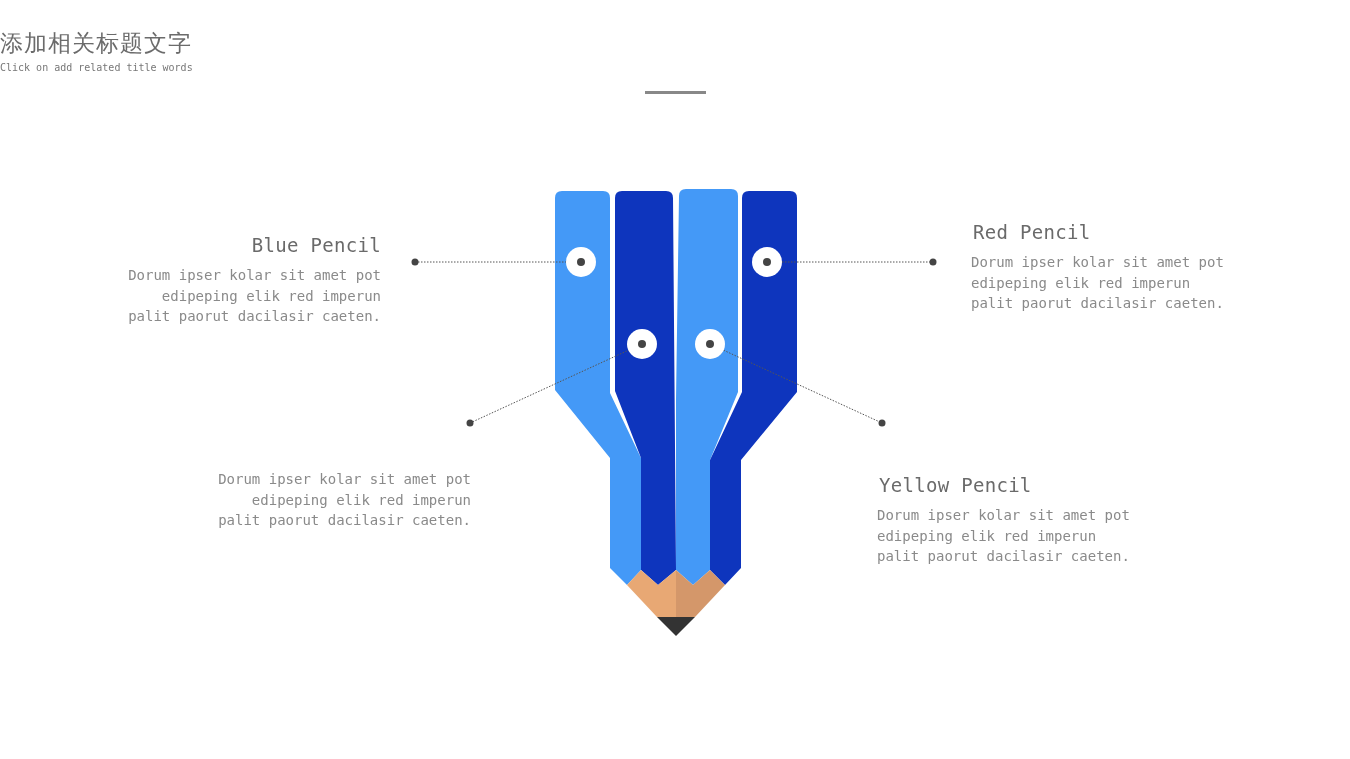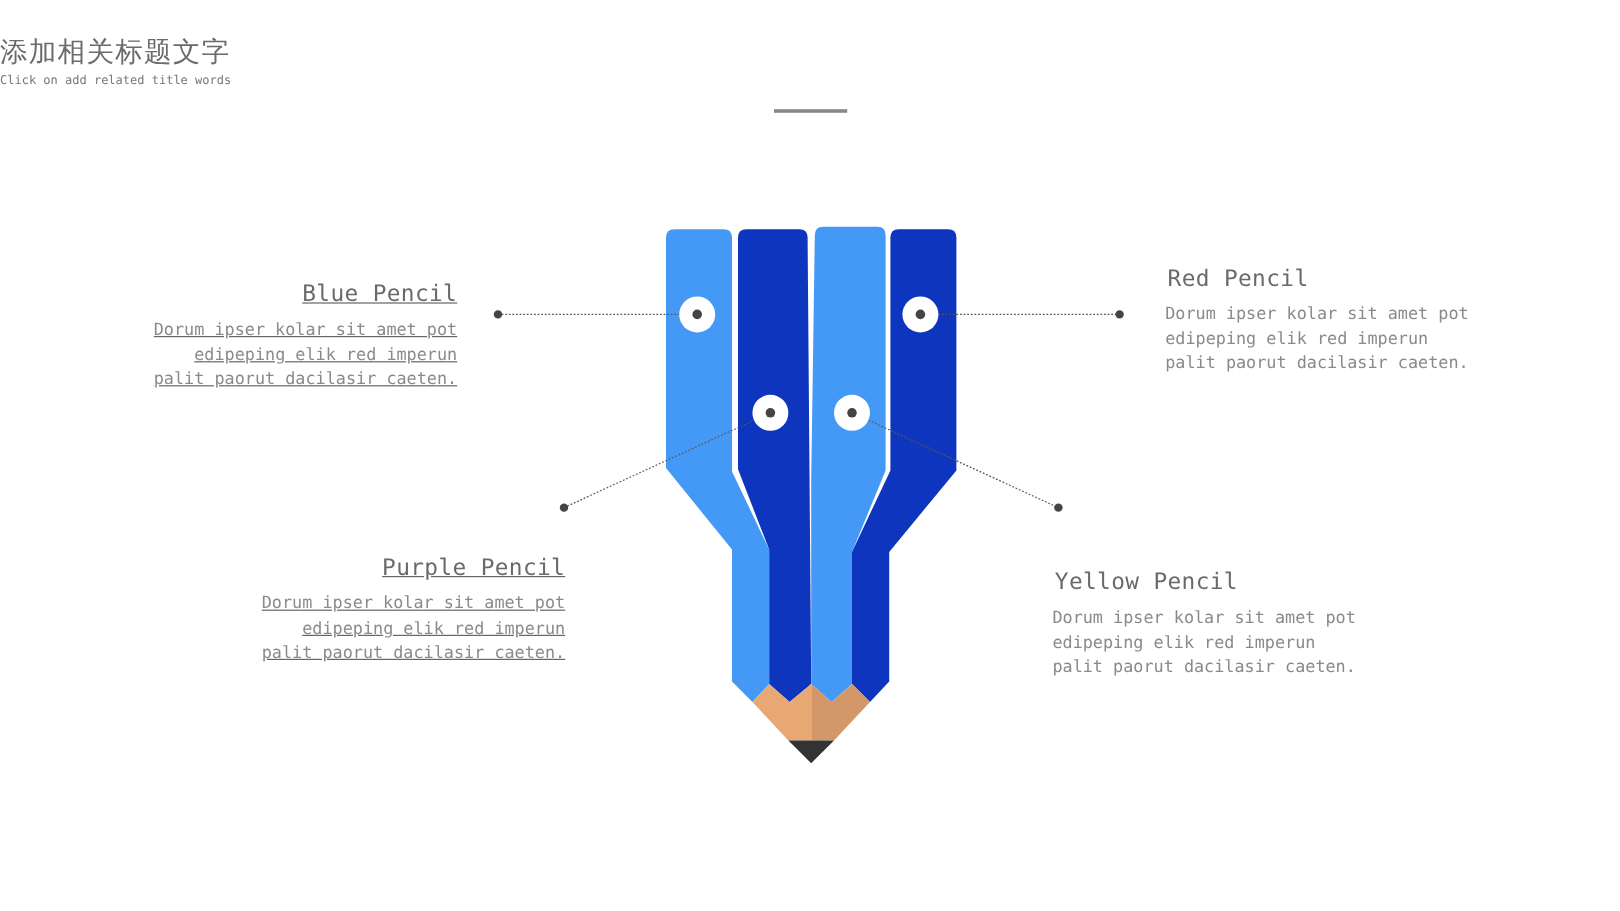--- a/index.html
+++ b/index.html
@@ -6,21 +6,21 @@
     body { width: 1350px; height: 759px; position: relative; overflow: hidden;
            font-family: "DejaVu Sans Mono", "Liberation Mono", monospace; color: #666; }
     .title { position: absolute; left: 0; width: 1350px; top: 28px; 
              font-family: "DejaVu Serif", "Liberation Serif", serif; font-size: 23px; color: #6b6b6b; letter-spacing: 1px; }
     .subtitle { position: absolute; left: 0; width: 1167px; top: 62px; text-align: left;
                 font-family: "DejaVu Sans Mono", "Liberation Mono", monospace; font-size: 10px; color: #777; }
     .title-underline { position: absolute; left: 645px; top: 91px; width: 61px; height: 3px; background: #888888; }
     .block { position: absolute; width: 300px; }
     .block .heading { font-family: "DejaVu Sans Mono", "Liberation Mono", monospace; font-size: 19px; color: #6a6a6a; line-height: 24px; letter-spacing: 0.3px; }
     .block .body { margin-top: 8px; font-family: "DejaVu Sans Mono", "Liberation Mono", monospace; font-size: 14px; line-height: 20.5px; color: #8a8a8a; white-space: pre-line; }
-    .block.left { text-align: right; text-decoration: underline; }
+    .block.left { text-align: right; }
     .block.right { text-align: left; }
     svg.graphic { position: absolute; left: 0; top: 0; }
   </style>
 </head>
 <body>
 
 <div class="title">添加相关标题文字</div>
 <div class="subtitle">Click on add related title words</div>
 <div class="title-underline"></div>
 
@@ -73,21 +73,20 @@
 </div>
 
 <div class="block right" style="left:971px; top:220px;">
   <div class="heading" style="padding-left:2px;">Red Pencil</div>
   <div class="body">Dorum ipser kolar sit amet pot
 edipeping elik red imperun
 palit paorut dacilasir caeten.</div>
 </div>
 
 <div class="block left" style="left:171px; top:461px;">
-  <div class="heading">Purple Pencil</div>
   <div class="body">Dorum ipser kolar sit amet pot
 edipeping elik red imperun
 palit paorut dacilasir caeten.</div>
 </div>
 
 <div class="block right" style="left:877px; top:461px;margin-top:12px;">
   <div class="heading" style="padding-left:2px;">Yellow Pencil</div>
   <div class="body">Dorum ipser kolar sit amet pot
 edipeping elik red imperun
 palit paorut dacilasir caeten.</div>

